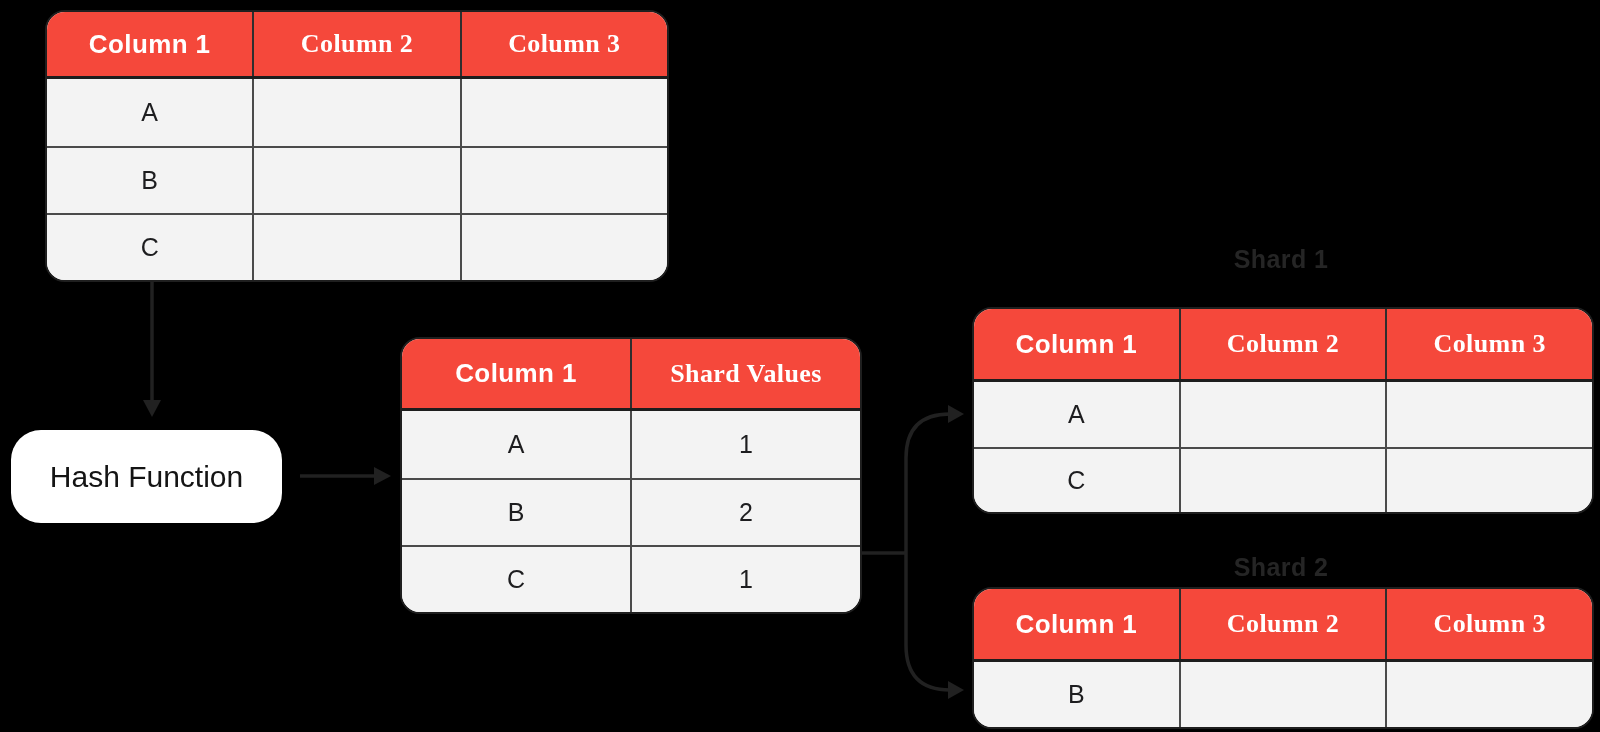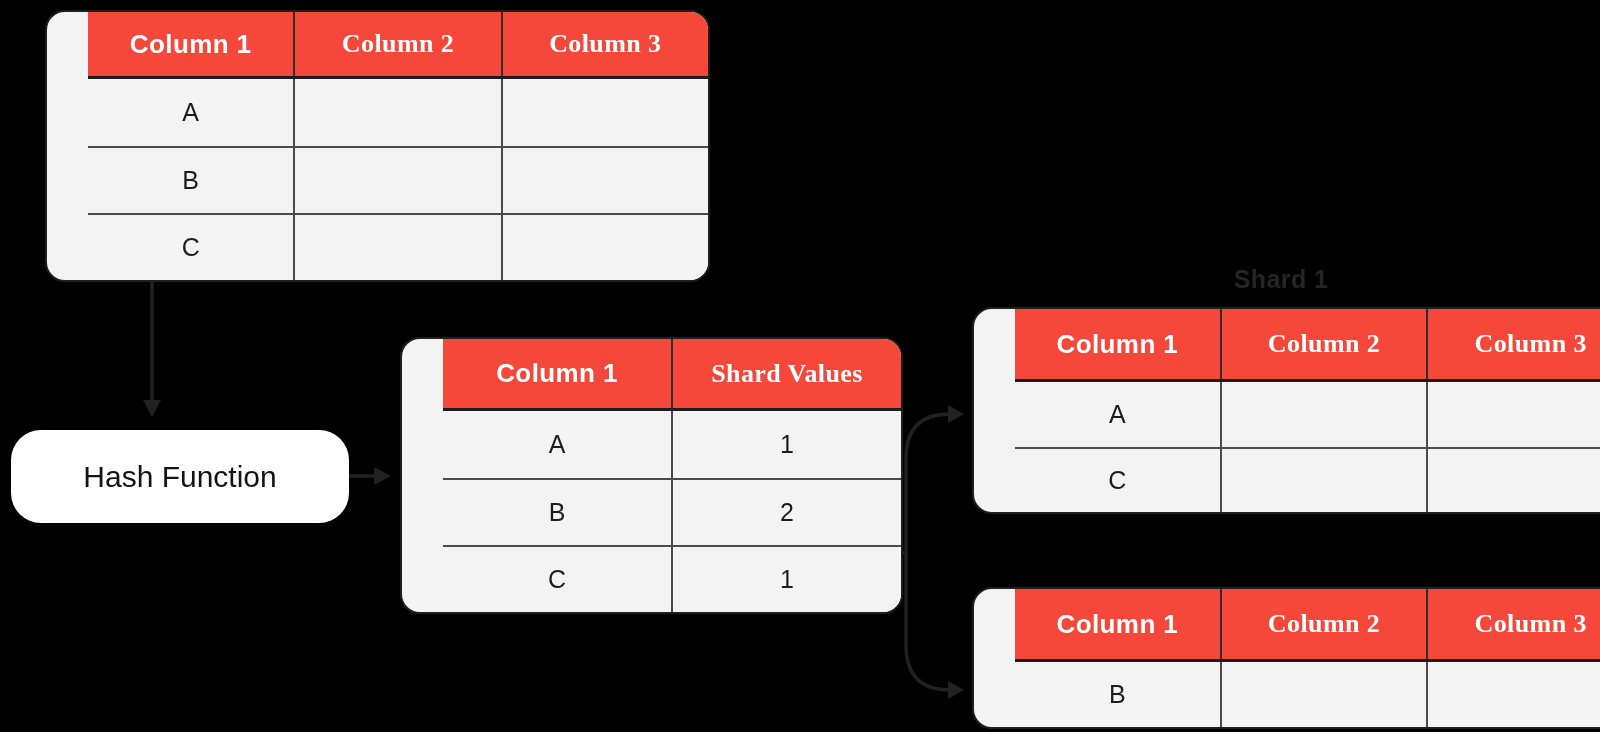--- a/index.html
+++ b/index.html
@@ -7,21 +7,21 @@
     position:relative;width:1600px;height:732px;background:#000;
     overflow:hidden;font-family:"Liberation Sans","DejaVu Sans",sans-serif;
   }
   .connectors{position:absolute;left:0;top:0;width:1600px;height:732px;z-index:1;}
   .connectors path{fill:none;stroke:#212121;stroke-width:3.5px;}
   .connectors polygon{fill:#212121;stroke:none;}
 
   
   .dtable{
     position:absolute;z-index:2;border:2px solid #1f1f1f;border-radius:20px;
-    overflow:hidden;background:#f3f3f3;box-sizing:content-box;padding-left:41px;
+    overflow:hidden;background:#f3f3f3;box-sizing:content-box;
   }
   .thead{
     display:flex;background:#f5483b;box-sizing:border-box;
     border-bottom:3px solid #1d1d1d;
   }
   .thead .cell{
     color:#ffffff;font-weight:700;font-size:26px;letter-spacing:.4px;
   }
   .thead .cell + .cell{border-left:2px solid #2e2e2e;font-family:Liberation Serif, serif;}
   .row{display:flex;background:#f3f3f3;box-sizing:border-box;}
@@ -41,32 +41,32 @@
   .t-hash .thead{height:72px;}
   .t-hash .row{height:67px;}
 
   .t-shard1{left:972px;top:307px;width:618px;}
   .t-shard2{left:972px;top:587px;width:618px;}
   .t-shard1 .thead,.t-shard2 .thead{height:73px;}
   .t-shard1 .row,.t-shard2 .row{height:65px;}
 
   
   .hash-box{
-    position:absolute;z-index:2;left:11px;top:430px;width:338px;height:93px;
+    position:absolute;z-index:2;left:11px;top:430px;width:271px;height:93px;
     background:#ffffff;border-radius:30px;display:flex;align-items:center;
     justify-content:center;color:#141414;font-size:30px;font-weight:500;
   }
 
   
   .shard-title{
     position:absolute;z-index:2;left:972px;width:618px;text-align:center;
     color:#252525;font-size:25px;font-weight:700;line-height:30px;
     letter-spacing:.4px;
   }
-  .s1{top:264px;}
+  .s1{top:244px;}
   .s2{top:552px;}
 </style>
 </head>
 <body>
 
 <div class="canvas">
 
   <svg class="connectors" viewBox="0 0 1600 732" xmlns="http://www.w3.org/2000/svg">
 
     <g>
@@ -148,20 +148,21 @@
         <div class="cell"></div>
         <div class="cell"></div>
       </div>
       <div class="row">
         <div class="cell">C</div>
         <div class="cell"></div>
         <div class="cell"></div>
       </div>
     </div>
 
+  <div class="shard-title s2">Shard 2</div>
   <div class="dtable t-shard2">
       <div class="thead">
         <div class="cell">Column 1</div>
         <div class="cell">Column 2</div>
         <div class="cell">Column 3</div>
       </div>
       <div class="row">
         <div class="cell">B</div>
         <div class="cell"></div>
         <div class="cell"></div>

